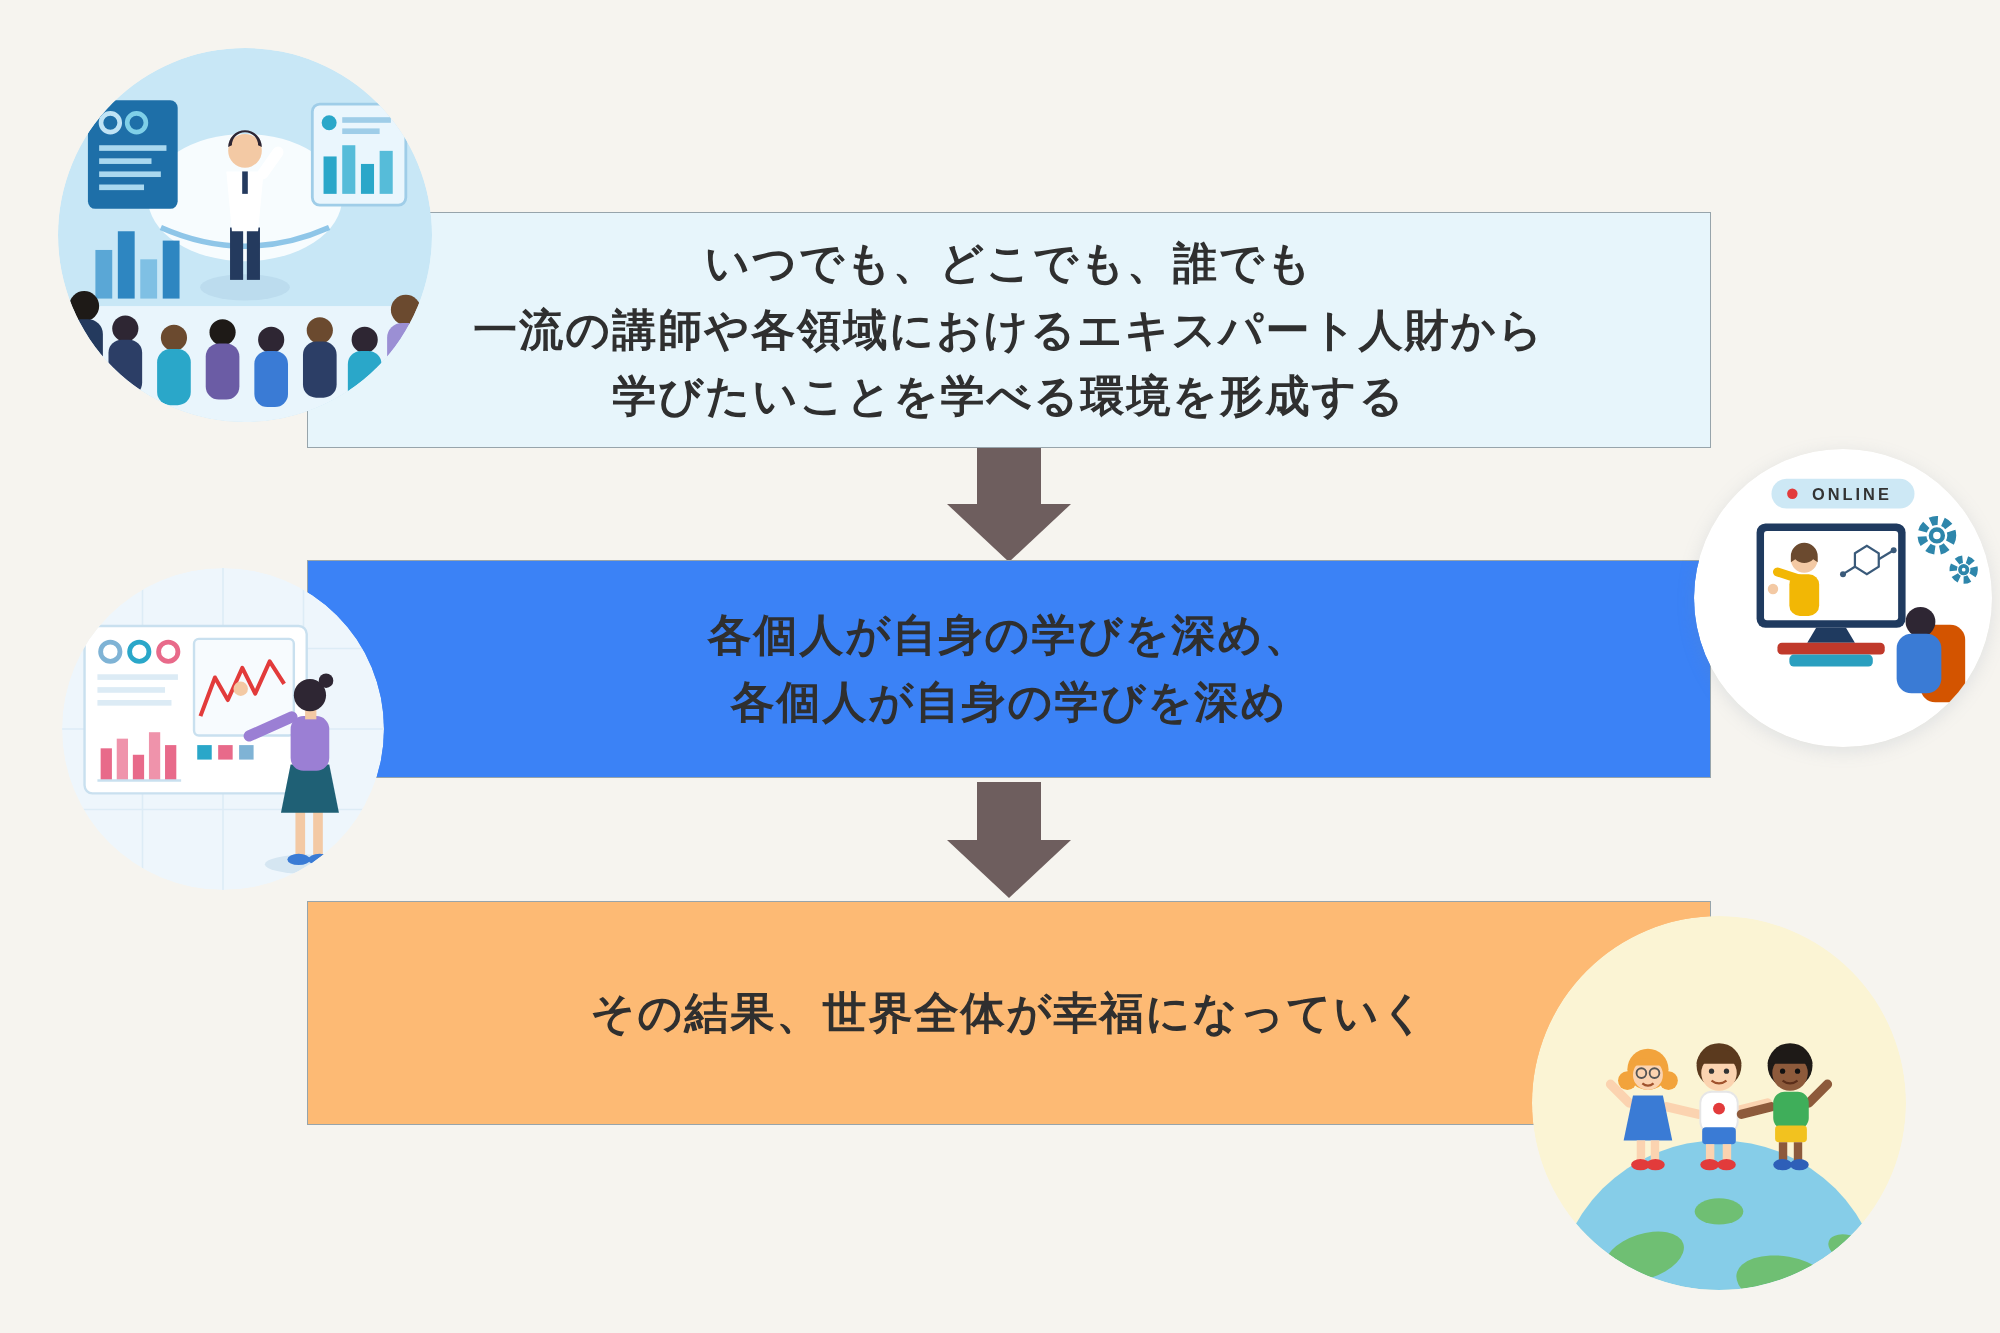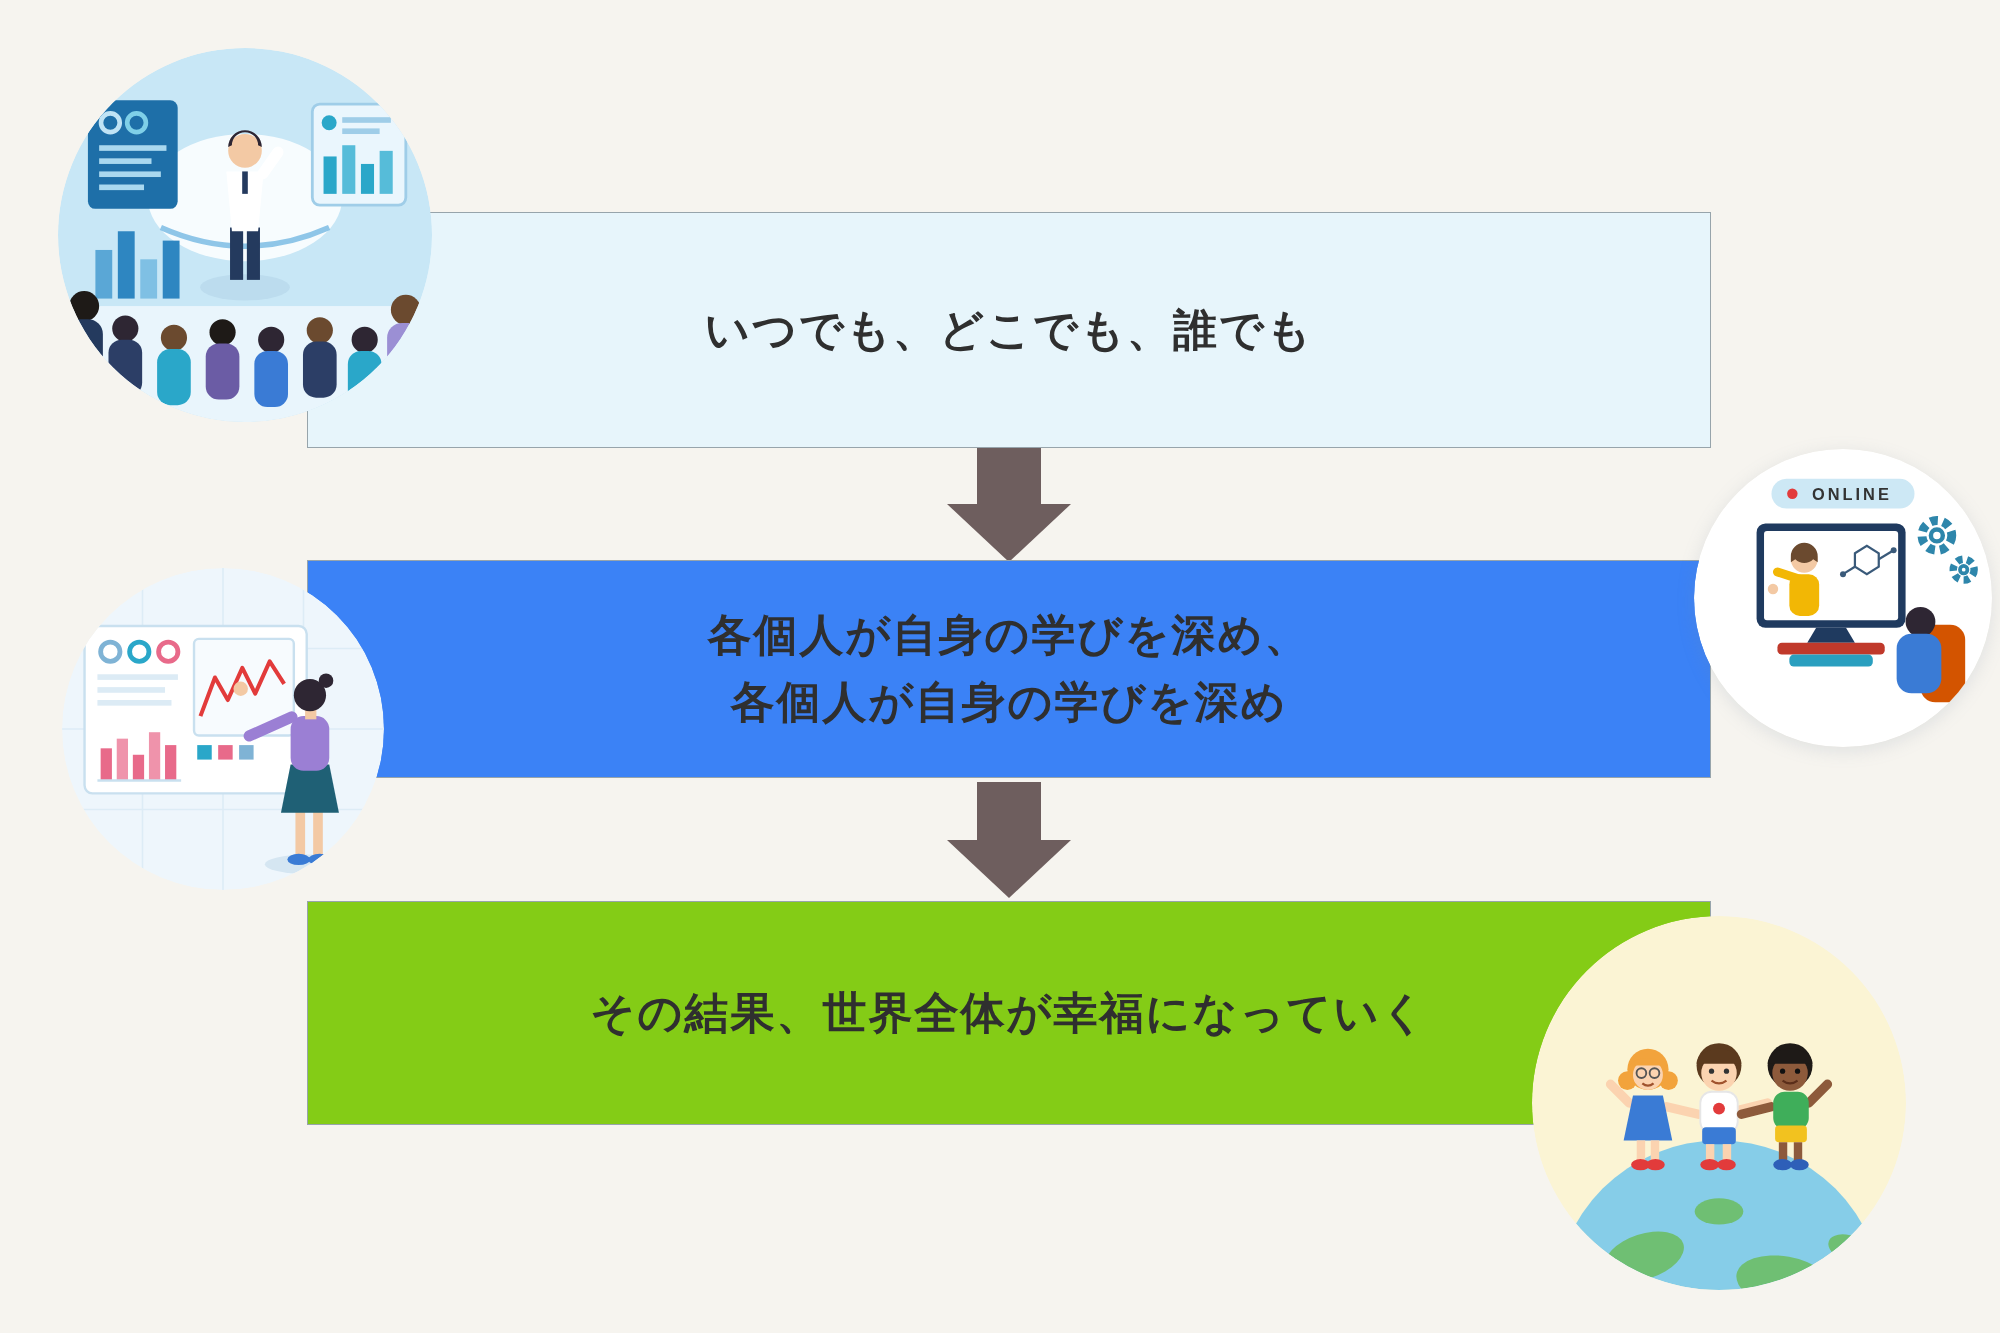--- a/index.html
+++ b/index.html
@@ -10,21 +10,21 @@
   }
   .flow-box {
     position: absolute; left: 307px; width: 1402px;
     border: 1px solid #97a4ab;
     display: flex; flex-direction: column; justify-content: center; align-items: center;
     text-align: center; color: #2f2f2f; font-weight: bold; z-index: 1;
   }
   .flow-box .line { font-size: 44px; line-height: 1.52; letter-spacing: 2px; }
   #box1 { top: 212px; height: 234px; background: #e7f5fb; }
   #box2 { top: 560px; height: 216px; background: #3b82f6; }
-  #box3 { top: 901px; height: 222px; background: #84cc16; }
+  #box3 { top: 901px; height: 222px; background: #fdba74; }
   .arrow { position: absolute; left: 947px; width: 124px; z-index: 0; }
   .arrow .shaft { width: 64px; height: 58px; background: #6e5e5e; margin: 0 auto; }
   .arrow .head {
     width: 0; height: 0;
     border-left: 62px solid transparent; border-right: 62px solid transparent;
     border-top: 58px solid #6e5e5e;
   }
   #arrow1 { top: 446px; }
   #arrow2 { top: 782px; }
   .illus { position: absolute; border-radius: 50%; overflow: hidden; z-index: 2; }
@@ -35,20 +35,22 @@
   #illus-kids      { left: 1532px; top: 916px; width: 374px; height: 374px; }
   .illus svg { display: block; width: 100%; height: 100%; }
 </style>
 </head>
 <body>
 
 <div class="canvas">
 
   <div class="flow-box" id="box1">
     <div class="line">いつでも、どこでも、誰でも</div>
+    <div class="line">一流の講師や各領域におけるエキスパート人財から</div>
+    <div class="line">学びたいことを学べる環境を形成する</div>
   </div>
 
   <div class="arrow" id="arrow1">
     <div class="shaft"></div>
     <div class="head"></div>
   </div>
 
   <div class="flow-box" id="box2">
     <div class="line">各個人が自身の学びを深め、</div>
     <div class="line">各個人が自身の学びを深め</div>

